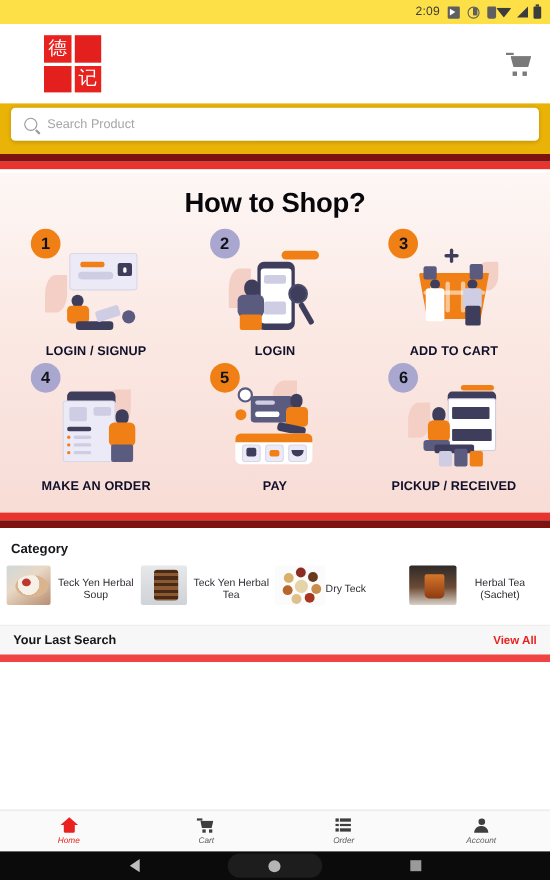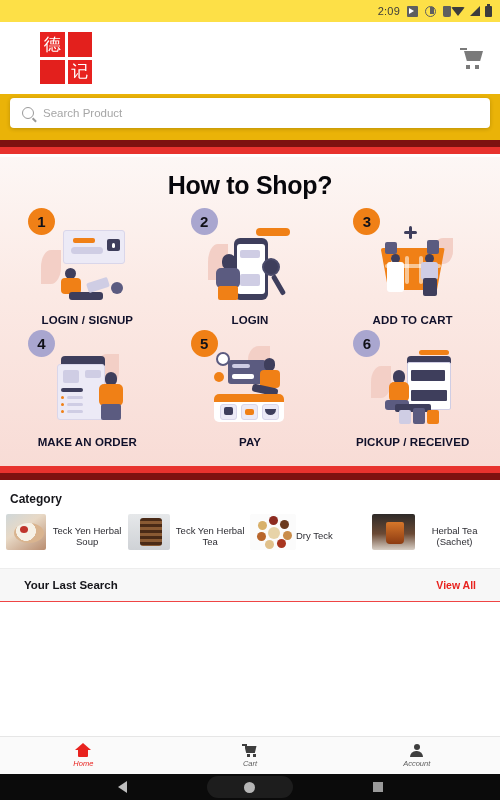--- a/index.html
+++ b/index.html
@@ -106,22 +106,22 @@
   .thumb-tea { background: linear-gradient(180deg,#e6e8ea 0%,#cfd2d6 100%); }
   .thumb-tea::after { content:""; position:absolute; left:12px; top:4px; width:22px; height:28px; background: repeating-linear-gradient(180deg,#4a2a16 0 3px,#8a5a33 3px 6px); border-radius:3px; }
   .thumb-dry { background:#fbfbfb; }
   .thumb-dry .d { position:absolute; width:9px; height:9px; border-radius:50%; }
   .thumb-herbal { background: linear-gradient(180deg,#2e2a28 0%,#6b4a35 55%,#d8cfc6 100%); }
   .thumb-herbal::after { content:""; position:absolute; left:14px; top:8px; width:18px; height:22px; border-radius:2px 2px 4px 4px; background: linear-gradient(180deg,#d6762a,#8c3b12); }
   .cat-label { margin-top: 7px; font-size: 9.5px; color:#2d2d33; text-align:center; }
 
   
   .lastsearch {
-    margin-top: 8px; background:#f7f7f7; border-top:1px solid #ededed; border-bottom:1px solid #ef4444;
-    height: 34px; display:flex; align-items:center; justify-content:space-between; padding: 0 24px;
+    margin-top: 8px; background:#f7f7f7; border-top:1px solid #ededed; border-bottom:7px solid #ef4444;
+    height: 34px; display:flex; align-items:center; justify-content:space-between; padding: 0 12px;
   }
   .ls-title { font-size: 11.5px; font-weight: bold; color:#16161b; }
   .ls-viewall { font-size: 10.5px; color:#e8231f; font-weight: bold; }
   .filler { flex: 1 1 auto; background:#ffffff; }
 
   
   .bottomnav {
     flex: 0 0 38px; height:38px; background:#fafafa; border-top:1px solid #e6e6e6;
     display:flex; align-items:center;
   }
@@ -384,20 +384,31 @@
     <div class="nav-item">
       <span class="ni cart-n">
         <span class="ch"></span>
           <span class="cb"></span>
         <span class="cw" style="left:4px;"></span>
           <span class="cw" style="left:10px;"></span>
       </span>
       <span class="nav-label">Cart</span>
     </div>
     <div class="nav-item">
+      <span class="ni list-n">
+        <i style="top:1px;"></i>
+          <span style="top:1px;"></span>
+        <i style="top:5.5px;"></i>
+          <span style="top:5.5px;"></span>
+        <i style="top:10px;"></i>
+          <span style="top:10px;"></span>
+      </span>
+      <span class="nav-label">Order</span>
+    </div>
+    <div class="nav-item">
       <span class="ni acct">
         <span class="h2"></span>
           <span class="b2"></span>
       </span>
       <span class="nav-label">Account</span>
     </div>
   </div>
 
   <div class="androidnav">
     <span class="and-back"></span>

